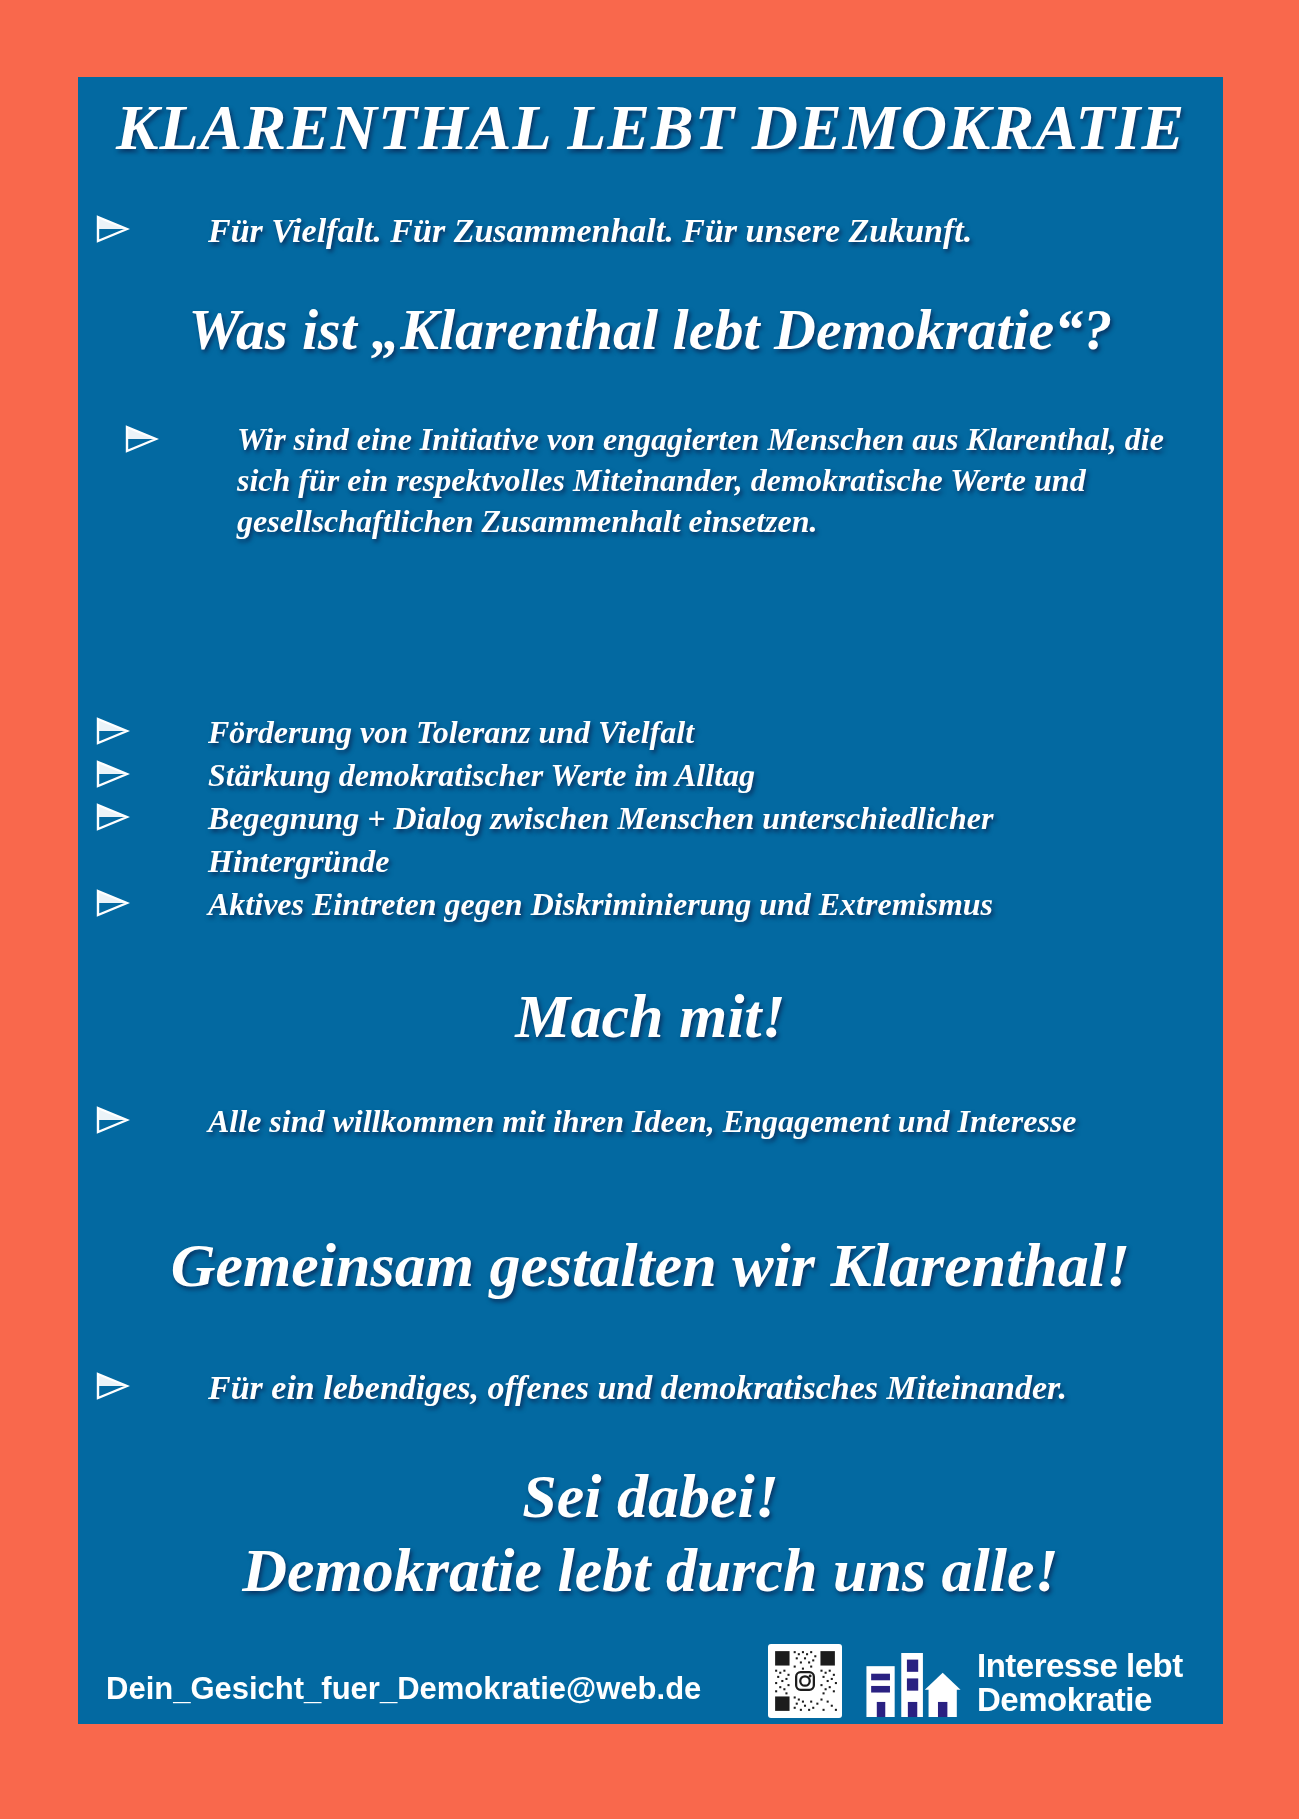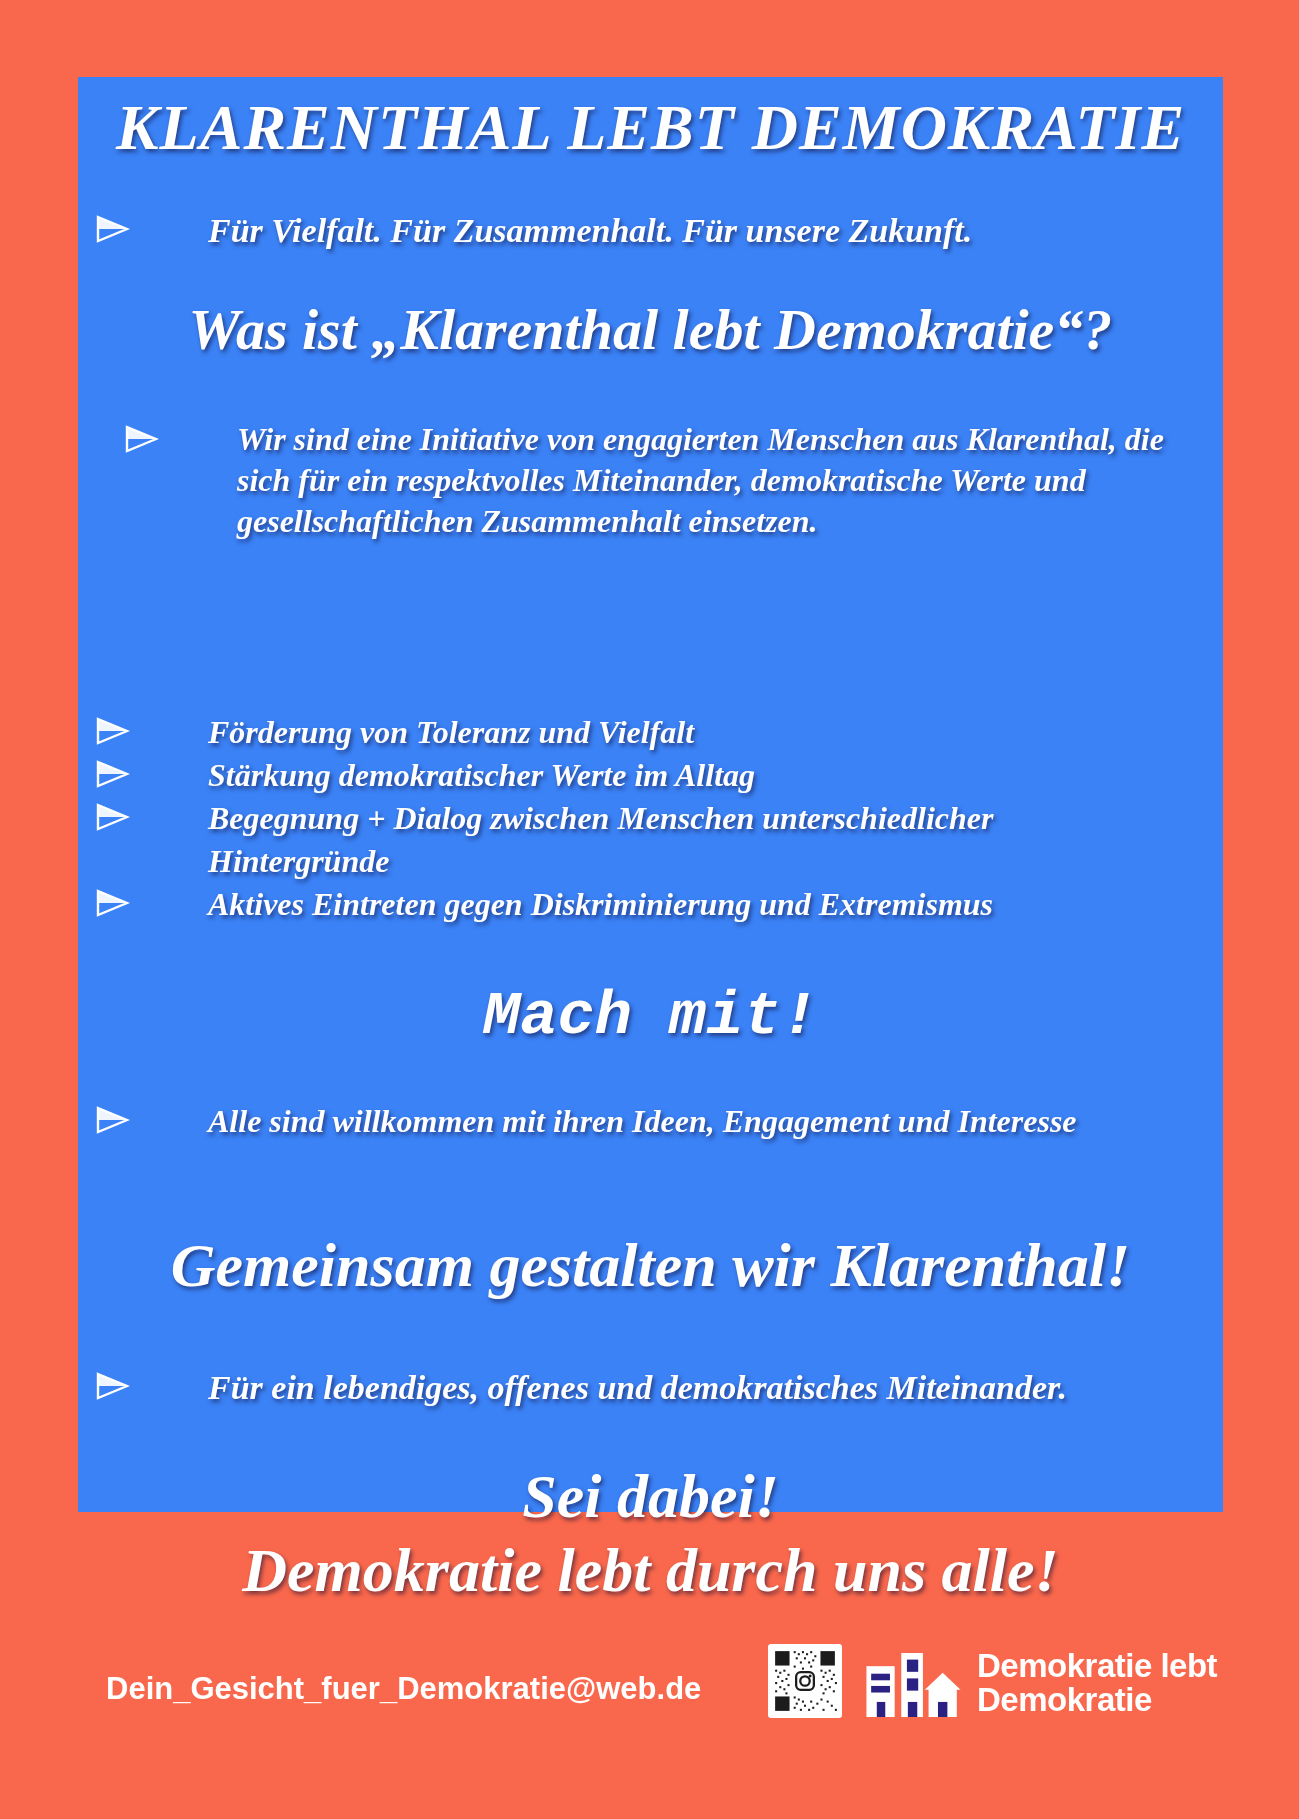--- a/index.html
+++ b/index.html
@@ -4,32 +4,32 @@
 <style>
   html,body{margin:0;padding:0;}
   body{
     width:1299px;height:1819px;
     background:#F9684C;
     position:relative;
     font-family:"Liberation Serif","DejaVu Serif",serif;
     overflow:hidden;
   }
   .poster{
-    position:absolute;left:78px;top:77px;width:1145px;height:1435px;
-    background:#3b82f6;
+    position:absolute;left:78px;top:77px;width:1145px;height:1647px;
+    background:#0369a1;
   }
   .ser{font-family:"Liberation Serif","DejaVu Serif",serif;font-style:italic;font-weight:bold;color:#fff;}
   .shadow{text-shadow:2px 3px 4px rgba(12,8,48,.55);}
   .h-center{position:absolute;left:0;right:0;text-align:center;line-height:1.15;}
   .abs{position:absolute;}
 
   #title{top:14px;font-size:64px;letter-spacing:1px;}
   #was-heading{top:220px;font-size:58px;}
   #goals-heading{top:510px;font-size:62px;}
-  #join-heading{top:904px;font-size:62px;font-family:Liberation Mono, monospace;}
+  #join-heading{top:904px;font-size:62px;}
   #together-heading{top:1153px;font-size:62px;}
   #closing{top:1382px;font-size:62px;line-height:74px;}
 
   .blist{position:absolute;left:0;right:0;list-style:none;margin:0;padding:0 20px 0 14px;}
   .b-item{display:flex;align-items:flex-start;gap:22px;}
   .b-marker{width:94px;flex-shrink:0;padding-top:5px;}
   .b-marker svg{display:block;margin-left:4px;}
   .b-text{flex:0 1 auto;}
 
   #tagline-list{top:132px;font-size:34px;line-height:44px;}
@@ -241,17 +241,17 @@
         <rect x="11" y="52" width="9" height="16"></rect>
         <rect x="43" y="7" width="12" height="13"></rect>
         <rect x="43" y="27" width="12" height="13"></rect>
         <rect x="44" y="52" width="10" height="16"></rect>
         <rect x="76" y="52" width="10" height="16"></rect>
       </g>
     </svg>
   </div>
 
   <div id="logo-text" class="abs sans">
-    <div>Demokratie lebt</div>
+    <div>Interesse lebt</div>
     <div>Demokratie</div>
   </div>
 
 </div>
 
 </body></html>

